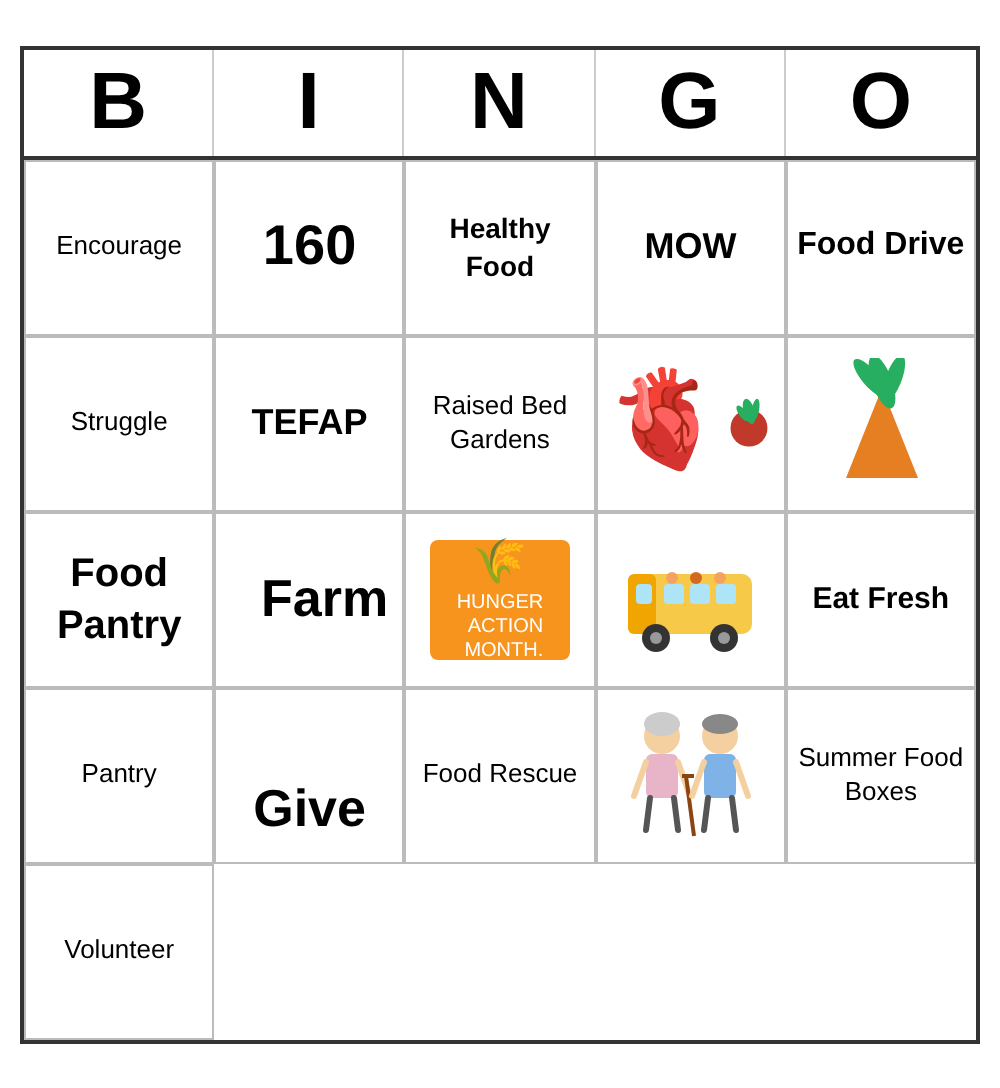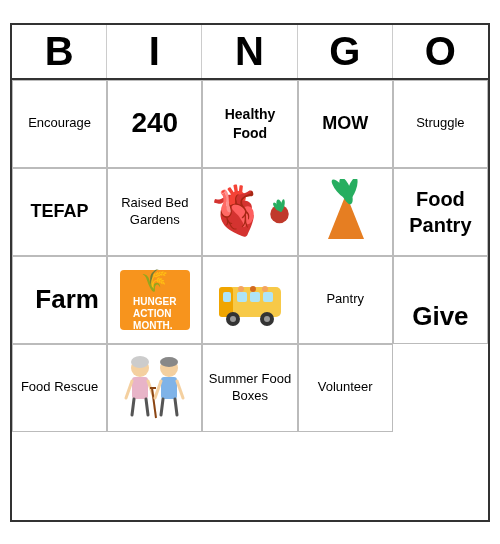--- a/index.html
+++ b/index.html
@@ -69,22 +69,22 @@
       display: flex;
       flex-direction: column;
       align-items: center;
       justify-content: center;
       width: 70px;
       height: 60px;
     }
     .hunger-action-icon {
       font-size: 10px;
       color: white;
-      font-weight: bold;
-      text-align: left;
+      font-weight: normal;
+      text-align: right;
       line-height: 1.2;
     }
     .hunger-wheat {
       font-size: 22px;
       color: white;
     }
   </style>
 </head>
 <body>
 
@@ -95,27 +95,30 @@
     <div class="bingo-header-cell">N</div>
     <div class="bingo-header-cell">G</div>
     <div class="bingo-header-cell">O</div>
   </div>
   <div class="bingo-grid">
 
     <div class="bingo-cell">
       <span class="cell-text">Encourage</span>
     </div>
     <div class="bingo-cell large-text">
-      <span class="cell-text">240</span>
+      <span class="cell-text">160</span>
     </div>
     <div class="bingo-cell medium-text">
       <span class="cell-text" style="font-size:14px;font-weight:bold;">Healthy Food</span>
     </div>
     <div class="bingo-cell medium-text">
       <span class="cell-text">MOW</span>
+    </div>
+    <div class="bingo-cell medium-text">
+      <span class="cell-text" style="font-size:16px;font-weight:bold;">Food Drive</span>
     </div>
 
     <div class="bingo-cell">
       <span class="cell-text">Struggle</span>
     </div>
     <div class="bingo-cell medium-text">
       <span class="cell-text">TEFAP</span>
     </div>
     <div class="bingo-cell">
       <span class="cell-text">Raised Bed Gardens</span>
@@ -169,20 +172,23 @@
         <circle cx="18" cy="47" r="7" fill="#333"></circle>
         <circle cx="18" cy="47" r="3" fill="#999"></circle>
         <circle cx="52" cy="47" r="7" fill="#333"></circle>
         <circle cx="52" cy="47" r="3" fill="#999"></circle>
 
         <circle cx="26" cy="17" r="3" fill="#f4a460"></circle>
         <circle cx="38" cy="17" r="3" fill="#d2691e"></circle>
         <circle cx="50" cy="17" r="3" fill="#f4a460"></circle>
       </svg>
     </div>
+    <div class="bingo-cell medium-text">
+      <span class="cell-text" style="font-size:15px;font-weight:bold;">Eat Fresh</span>
+    </div>
 
     <div class="bingo-cell">
       <span class="cell-text">Pantry</span>
     </div>
     <div class="bingo-cell large-text">
       <span class="cell-text" style="font-size:26px;font-weight:bold;margin-top:35px;">Give</span>
     </div>
     <div class="bingo-cell">
       <span class="cell-text">Food Rescue</span>
     </div>

